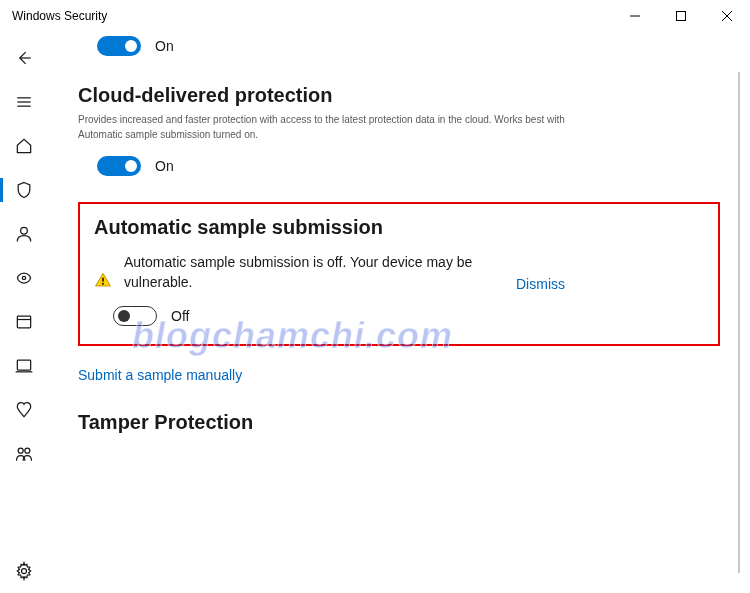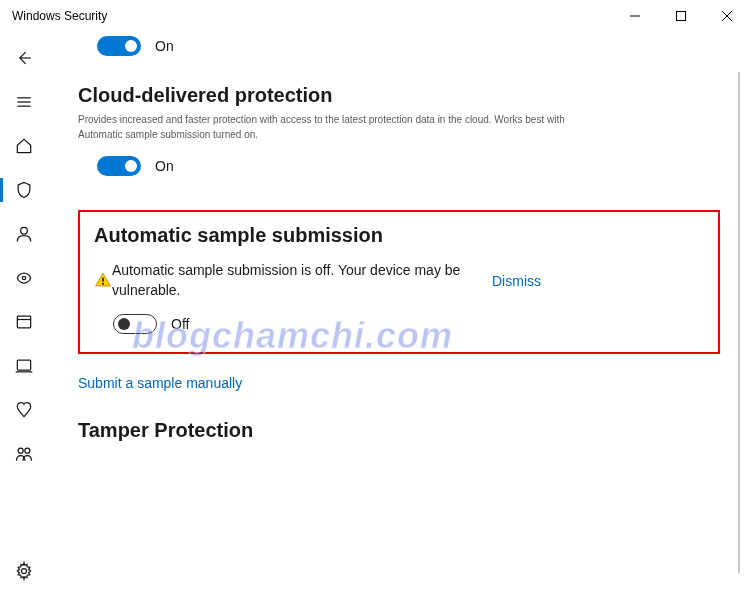--- a/index.html
+++ b/index.html
@@ -105,26 +105,27 @@
     border-radius: 50%;
     top: 50%; transform: translateY(-50%);
   }
   .toggle.on .knob { right: 4px; background: #fff; }
   .toggle.off .knob { left: 4px; background: #333; }
   .toggle-label { font-size: 14px; color: #1a1a1a; }
   
   .highlight {
     border: 2px solid #e60000;
     padding: 12px 14px 18px 14px;
-    margin-top: 34px;
+    margin-top: 26px;
   }
   .highlight h2 { margin-top: 0; }
   .warning-row {
     display: flex;
-    align-items: center;
+    align-items: flex-end;
+    gap: 12px;
     margin-top: 14px;
   }
   .warning-icon { flex-shrink: 0; margin-top: 2px; }
   .warning-text {
     flex: 1;
     font-size: 14px;
     color: #1a1a1a;
     line-height: 1.4;
     max-width: 370px;
   }

